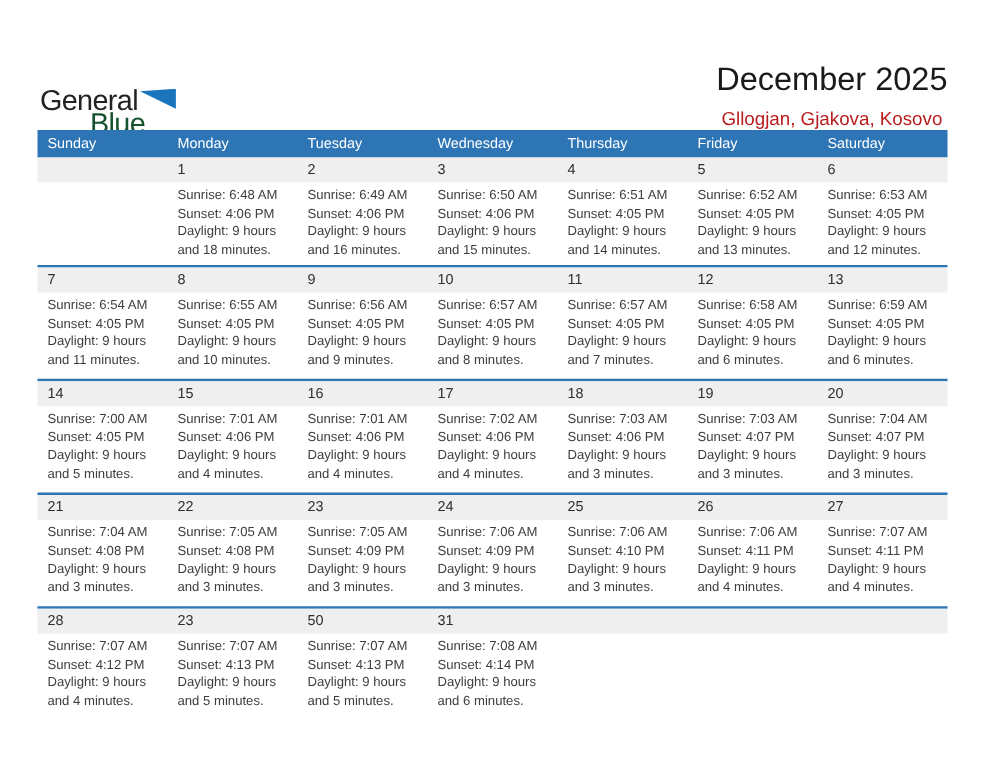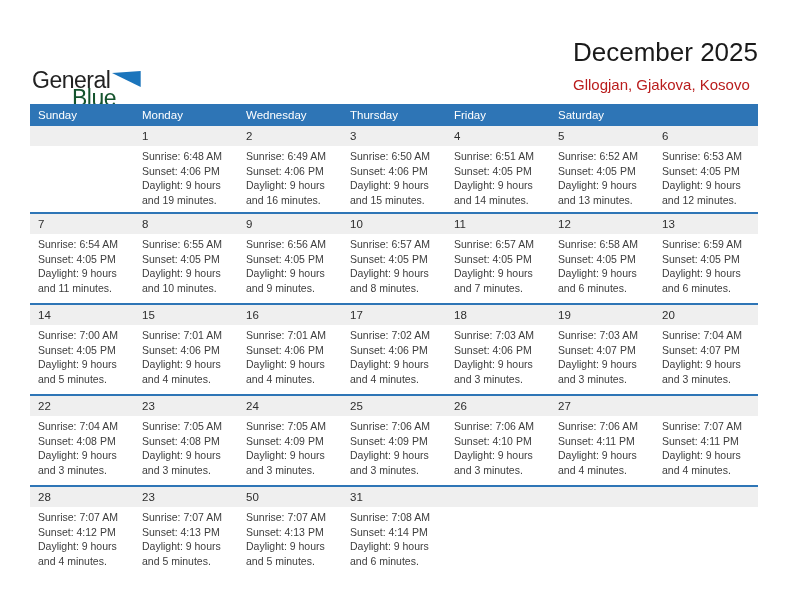--- a/index.html
+++ b/index.html
@@ -7,21 +7,21 @@
   body { position:relative; overflow:hidden; }
 
   
   .logo { position:absolute; left:32px; top:40px; width:110px; }
   .logo-top { display:flex; align-items:flex-start;margin-top:28px; }
   .logo-general { font-size:23px; color:#222222; letter-spacing:-0.5px; line-height:24px; }
   .logo-flag { margin-left:2px; margin-top:3px; }
   .logo-blue { font-size:23px; color:#14532d; letter-spacing:-0.5px; line-height:20px; margin-left:40px; margin-top:-4px; }
 
   
-  .title-block { position:absolute; right:34px; top:36px; text-align:left;margin-left:12px; }
+  .title-block { position:absolute; right:34px; top:47px; text-align:center;margin-left:12px; }
   .month-title { font-size:26px; color:#1a1a1a; line-height:32px; font-weight:normal; }
   .location-subtitle { font-size:15px; color:#b91c1c; margin-top:8px; font-weight:500; }
 
   
   .calendar { position:absolute; left:30px; top:104px; width:728px; }
   .grid7 { display:grid; grid-template-columns:repeat(7,1fr); }
 
   .weekday-header { background:#2e75b6; height:22px; }
   .weekday-cell { color:#ffffff; font-size:11.5px; display:flex; align-items:center; padding-left:8px; }
 
@@ -51,20 +51,21 @@
 
 <div class="title-block">
   <div class="month-title">December 2025</div>
   <div class="location-subtitle">Gllogjan, Gjakova, Kosovo</div>
 </div>
 
 <div class="calendar">
   <div class="weekday-header grid7">
       <div class="weekday-cell">Sunday</div>
       <div class="weekday-cell">Monday</div>
+      <div class="weekday-cell">Tuesday</div>
       <div class="weekday-cell">Wednesday</div>
       <div class="weekday-cell">Thursday</div>
       <div class="weekday-cell">Friday</div>
       <div class="weekday-cell">Saturday</div>
     </div>
   <div>
       <div class="week-row first">
         <div class="date-band grid7">
           <div class="date-cell"></div>
           <div class="date-cell">1</div>
@@ -73,21 +74,21 @@
           <div class="date-cell">4</div>
           <div class="date-cell">5</div>
           <div class="date-cell">6</div>
         </div>
         <div class="details-row grid7">
           <div class="details-cell"></div>
           <div class="details-cell">
             <div class="detail-line">Sunrise: 6:48 AM</div>
             <div class="detail-line">Sunset: 4:06 PM</div>
             <div class="detail-line">Daylight: 9 hours</div>
-            <div class="detail-line">and 19 minutes.</div>
+            <div class="detail-line">and 18 minutes.</div>
           </div>
           <div class="details-cell">
             <div class="detail-line">Sunrise: 6:49 AM</div>
             <div class="detail-line">Sunset: 4:06 PM</div>
             <div class="detail-line">Daylight: 9 hours</div>
             <div class="detail-line">and 16 minutes.</div>
           </div>
           <div class="details-cell">
             <div class="detail-line">Sunrise: 6:50 AM</div>
             <div class="detail-line">Sunset: 4:06 PM</div>
@@ -219,20 +220,21 @@
           <div class="details-cell">
             <div class="detail-line">Sunrise: 7:04 AM</div>
             <div class="detail-line">Sunset: 4:07 PM</div>
             <div class="detail-line">Daylight: 9 hours</div>
             <div class="detail-line">and 3 minutes.</div>
           </div>
         </div>
       </div>
       <div class="week-row">
         <div class="date-band grid7">
+          <div class="date-cell">21</div>
           <div class="date-cell">22</div>
           <div class="date-cell">23</div>
           <div class="date-cell">24</div>
           <div class="date-cell">25</div>
           <div class="date-cell">26</div>
           <div class="date-cell">27</div>
         </div>
         <div class="details-row grid7">
           <div class="details-cell">
             <div class="detail-line">Sunrise: 7:04 AM</div>

